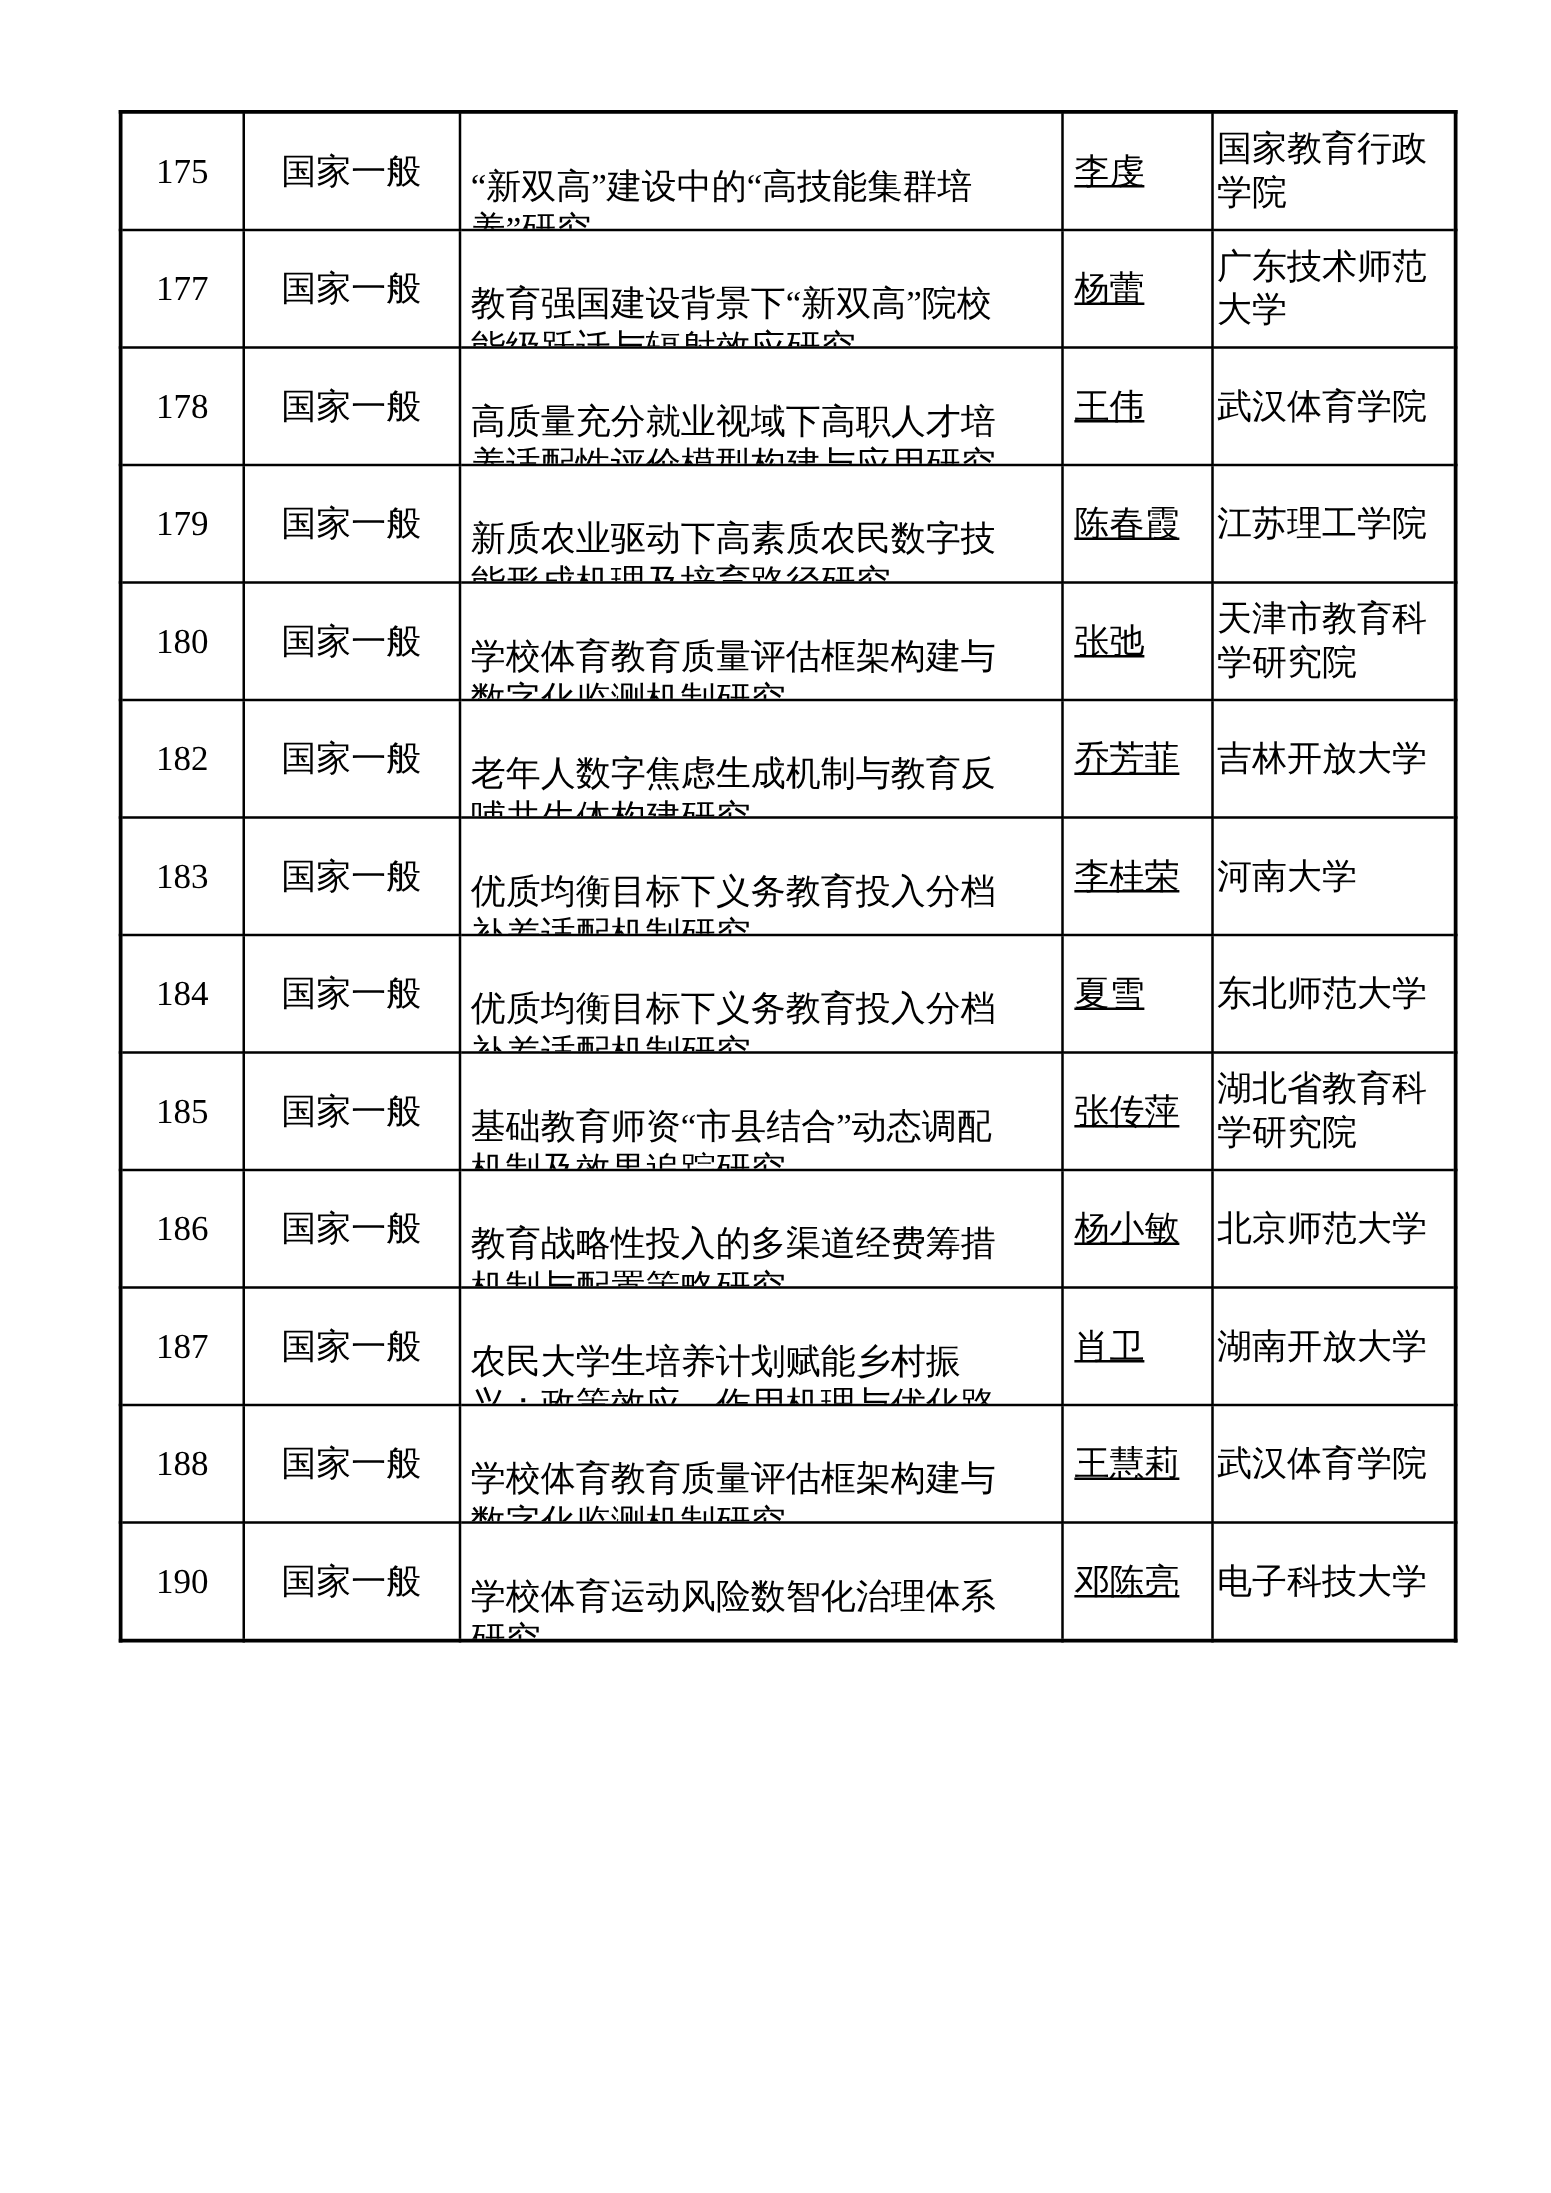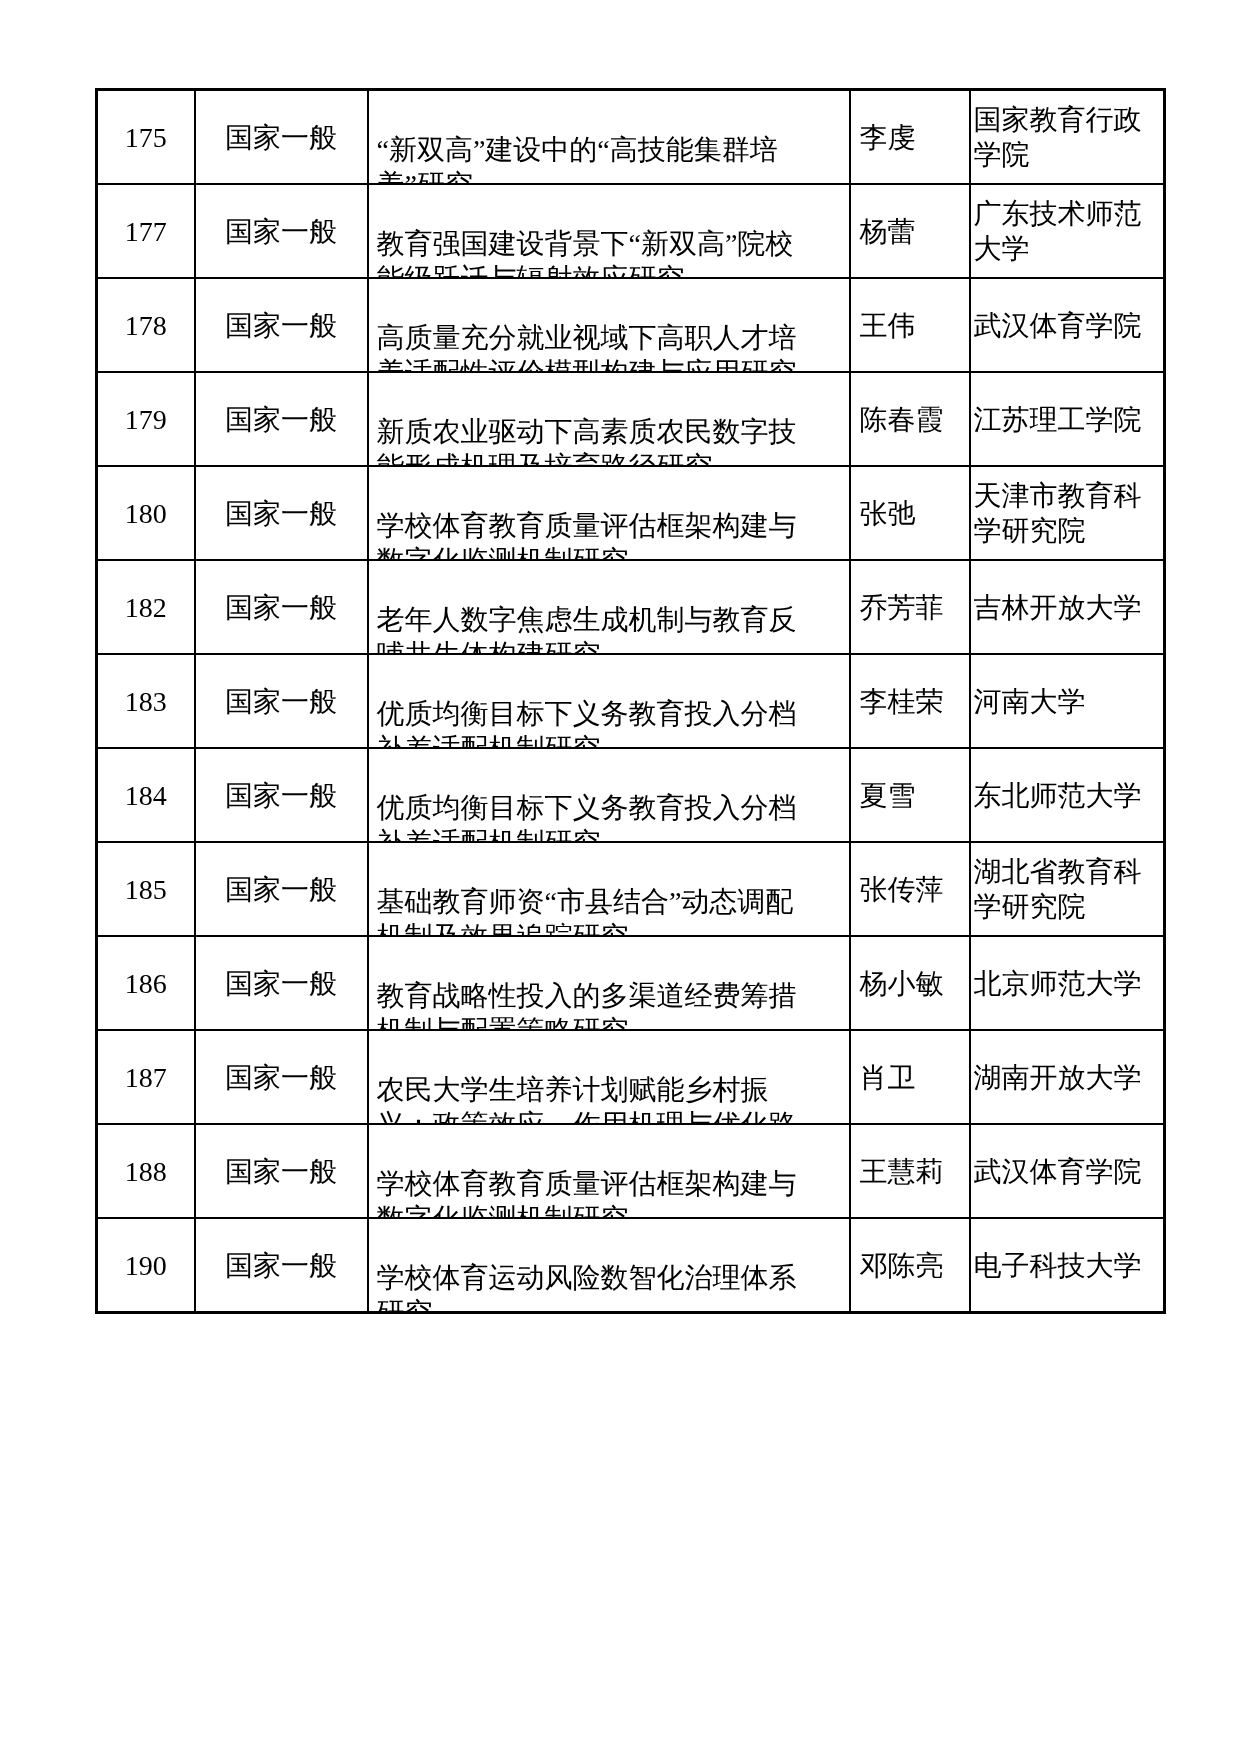--- a/index.html
+++ b/index.html
@@ -47,21 +47,21 @@
   }
   .cellv {
     margin-top: auto;
     margin-bottom: auto;   
     font-size: 28px;
     line-height: 35px;
   }
   td.no .cellv, td.cat .cellv { text-align: center; width: 100%; }
   td.title .clip { padding-left: 8px; }
   td.title .cellv { width: 421px; margin-top: 41px; }
-  td.name .clip { padding-left: 9px; }
+  td.name .clip { padding-left: 9px; text-decoration: underline; }
   td.name .cellv { width: 100px; }
   td.inst .clip { padding-left: 3px; }
   td.inst .cellv { width: 178px; }
 </style>
 </head>
 <body>
 
 <div class="page">
   <table class="projects">
     <colgroup>

